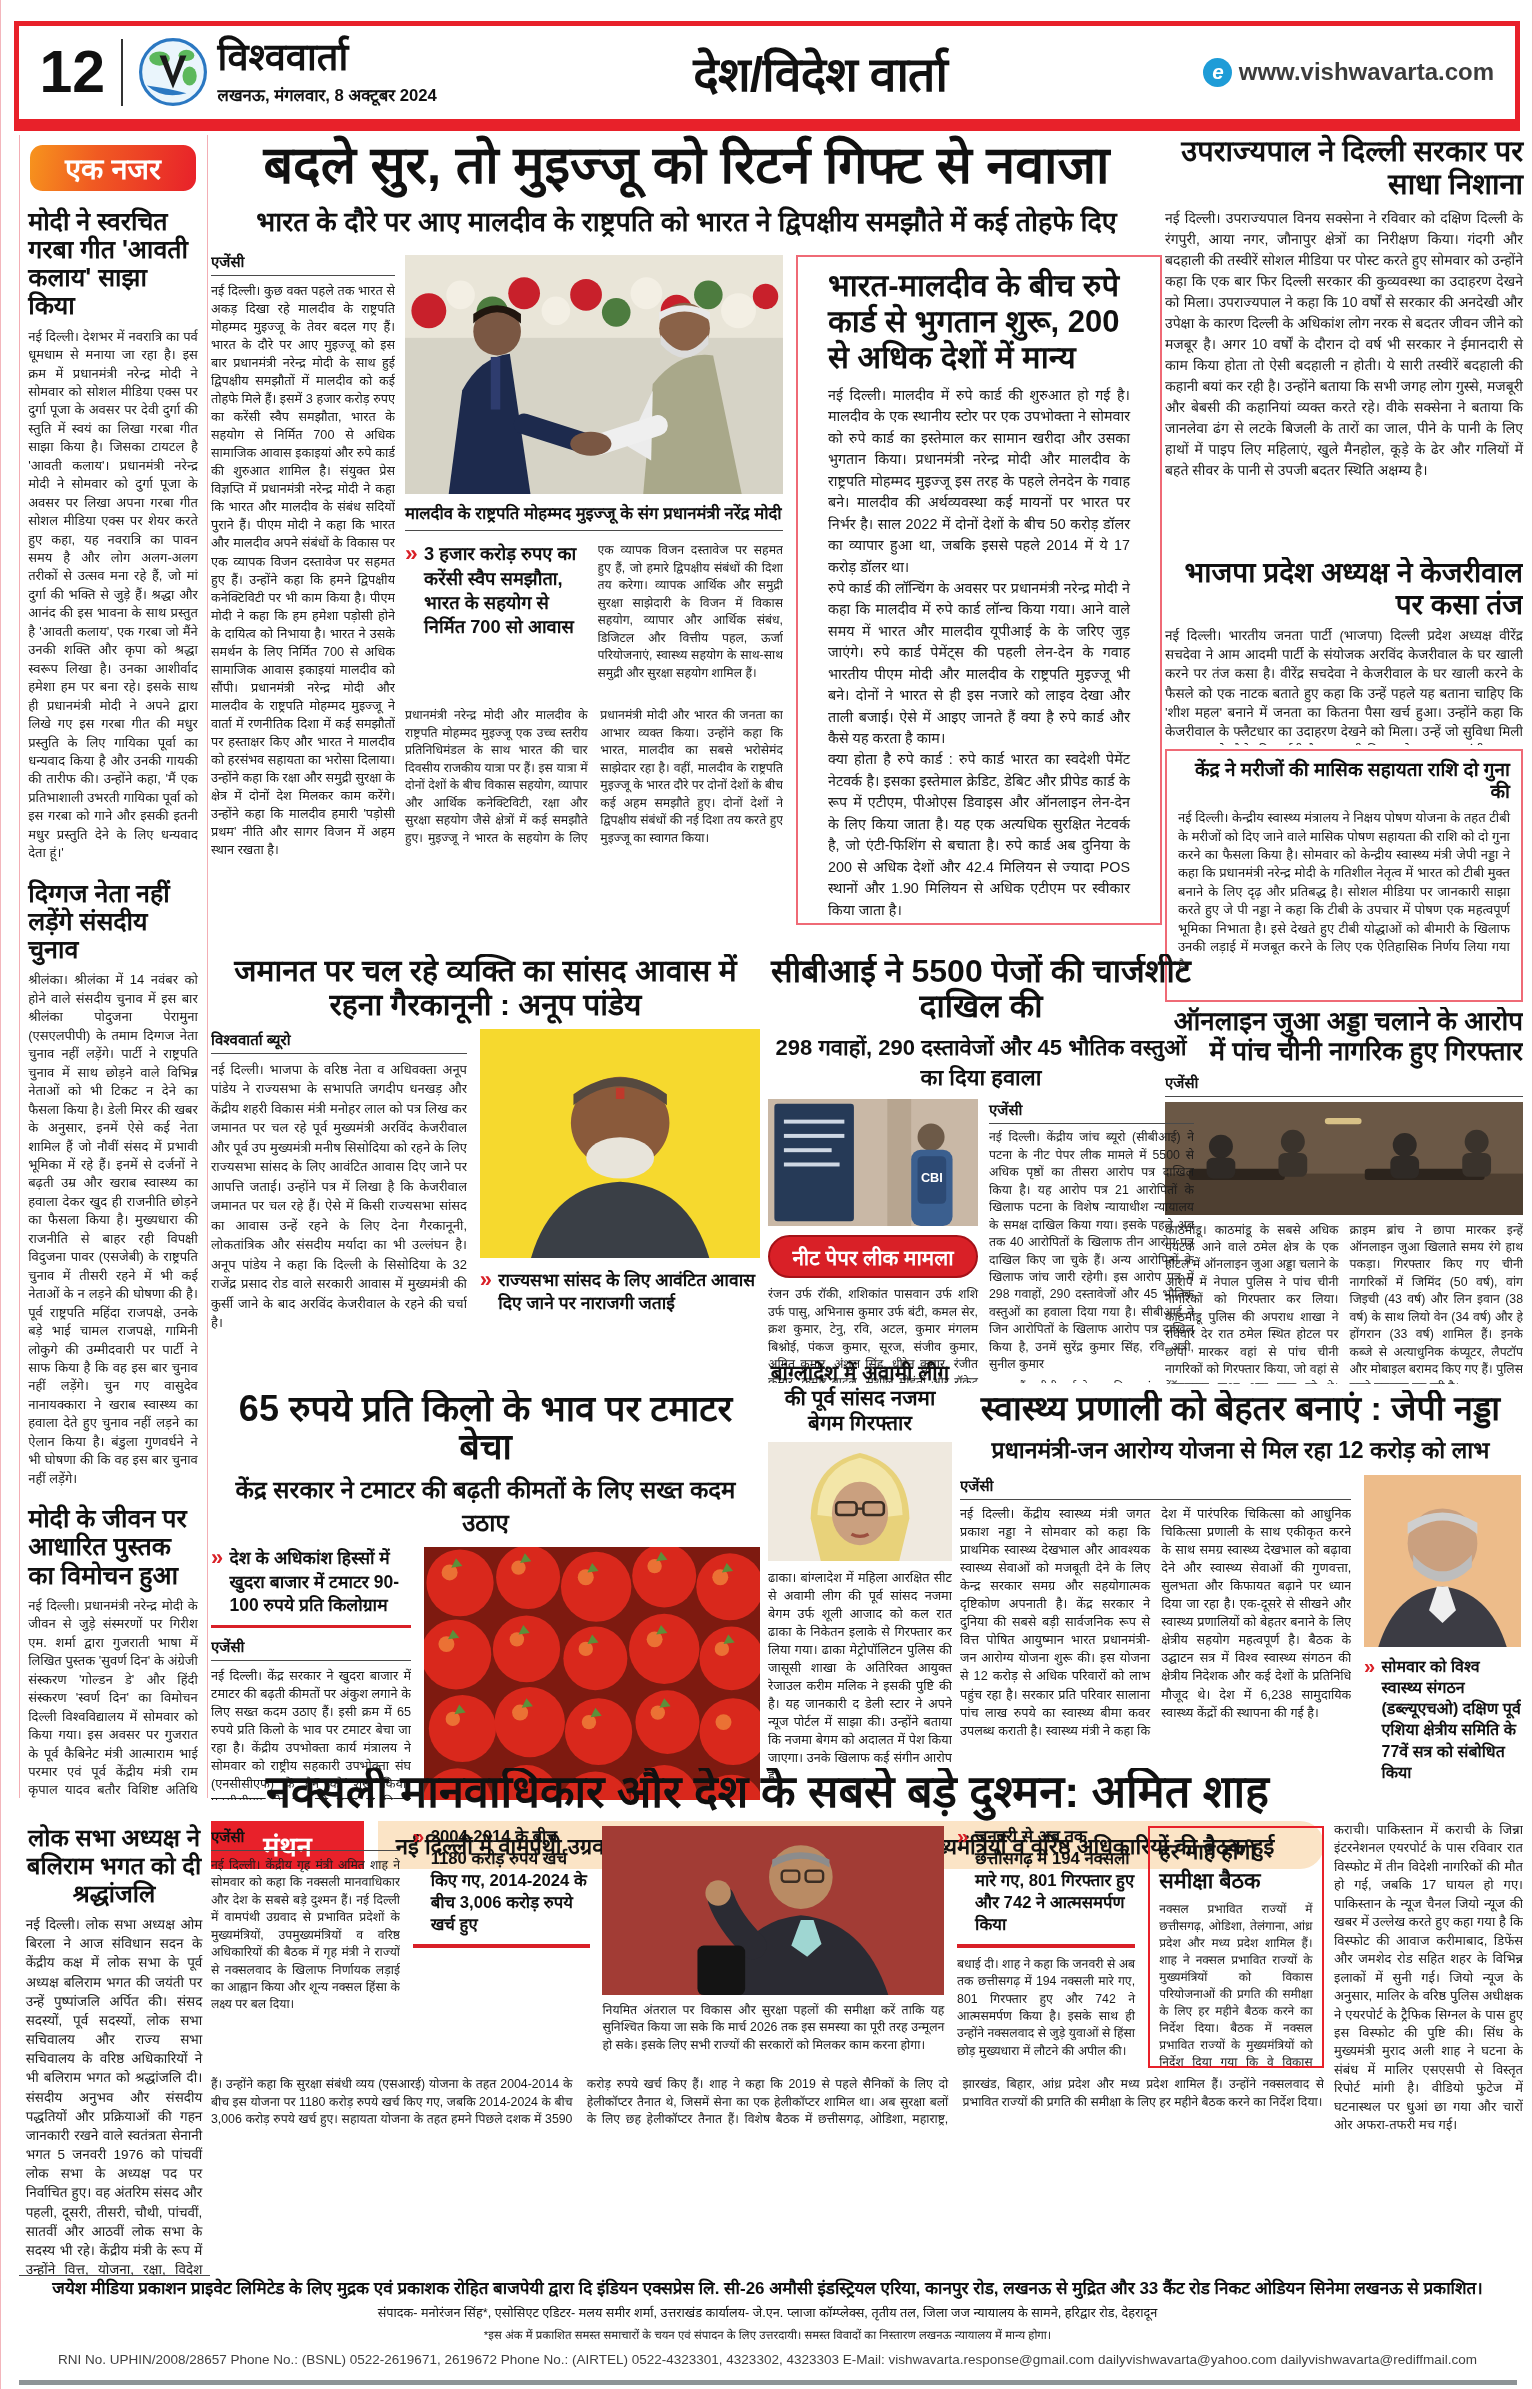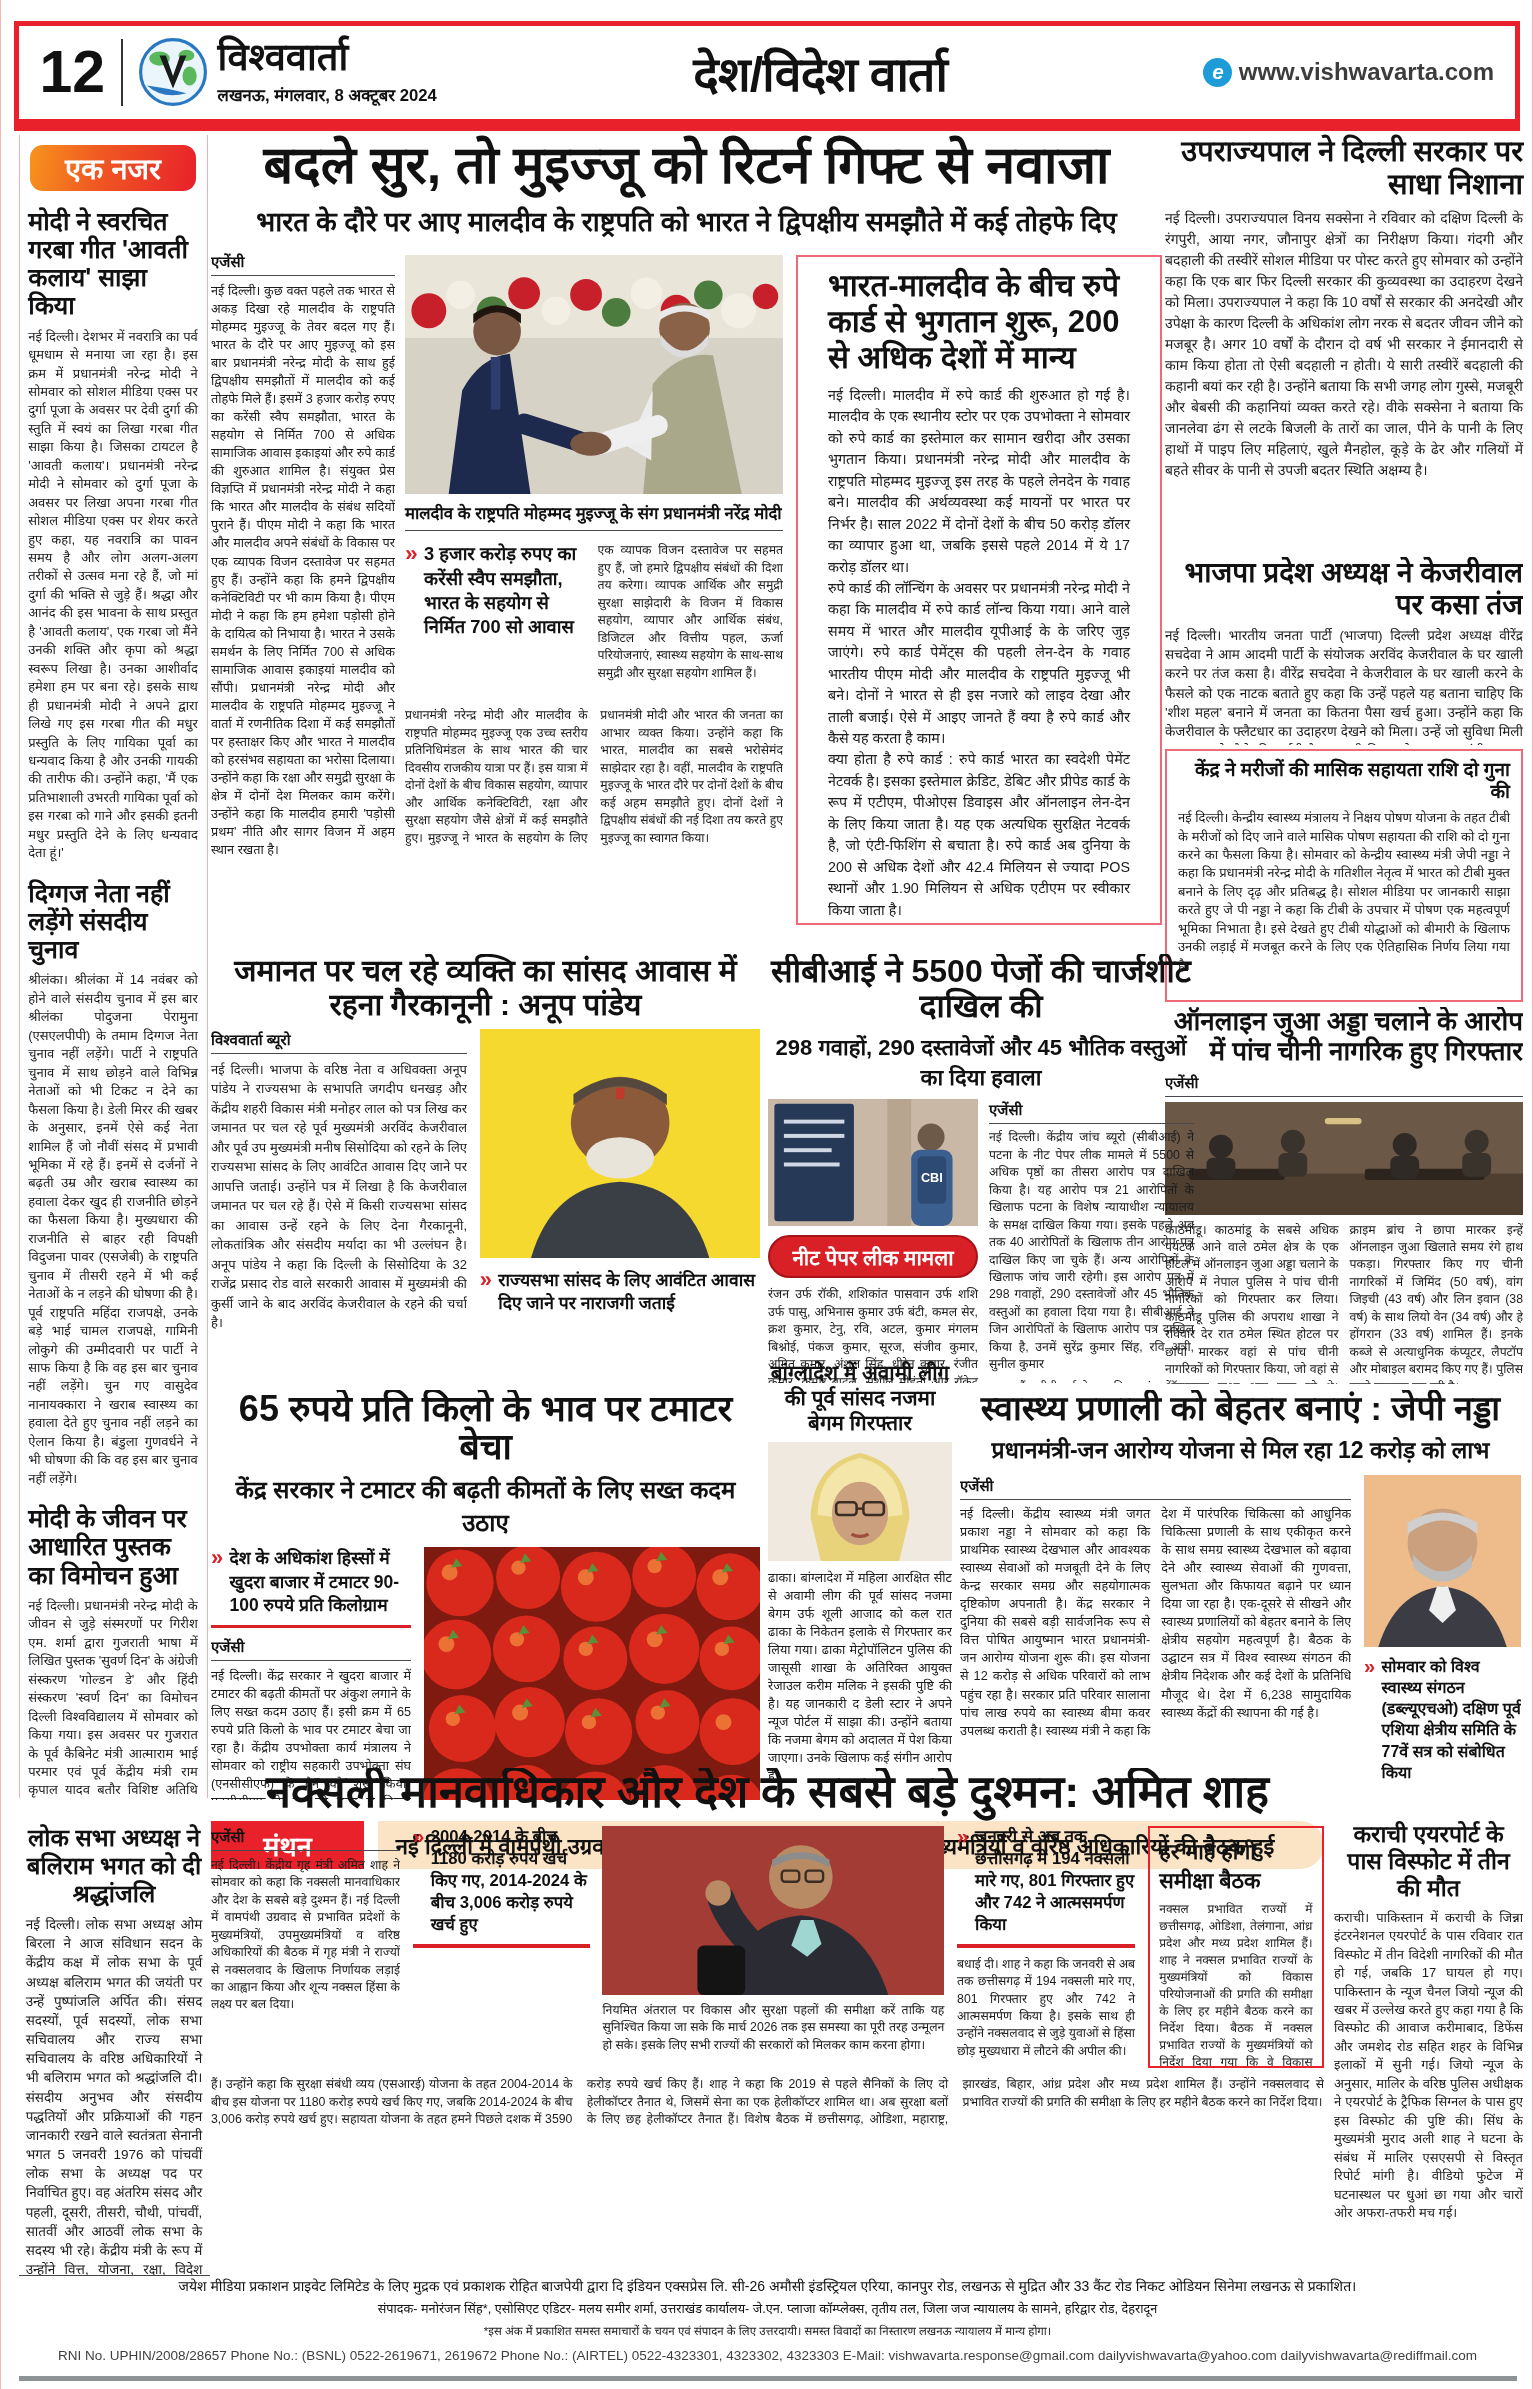--- a/index.html
+++ b/index.html
@@ -120,21 +120,21 @@
   .s4 .bd{font-size:12.3px;margin-top:6.4px}
   .rvw{flex:1;border:2.4px solid #e8212a;padding:8px 9.5px;overflow:hidden}
   .rvw h5{font-size:21.5px;margin-bottom:6.4px}
   .rvw .bd{font-size:12px}
   .shah-bottom{margin-top:8px;column-count:3;column-gap:14.3px;font-size:12.3px;height:127px;overflow:hidden}
   .kar{left:1333px;top:1821px;width:189px;height:453px;overflow:hidden}
   .kar h3{font-size:23px;text-align:center;line-height:1.18;margin-bottom:6.4px}
   .kar .bd{font-size:13px}
   
   .ftr{left:0;top:2276px;width:1533px;text-align:center}
-  .f1{font-size:14px;font-weight:normal}
+  .f1{font-size:17px;font-weight:bold}
   .f2{font-size:12.7px;margin-top:4px}
   .f3{font-size:11.5px;margin-top:5.6px;color:#222}
   .f4{font-size:13.5px;margin-top:10.3px;color:#3f3f3f}
   .fdiv{height:5.6px;background:#8e9396;width:1498px;margin:12.7px auto 11px}
 </style>
 </head>
 <body>
 
 <div class="page">
 
@@ -497,21 +497,20 @@
       </div>
       <div class="rvw">
         <h5>हर माह होगी समीक्षा बैठक</h5>
         <div class="bd">नक्सल प्रभावित राज्यों में छत्तीसगढ़, ओडिशा, तेलंगाना, आंध्र प्रदेश और मध्य प्रदेश शामिल हैं। शाह ने नक्सल प्रभावित राज्यों के मुख्यमंत्रियों को विकास परियोजनाओं की प्रगति की समीक्षा के लिए हर महीने बैठक करने का निर्देश दिया। बैठक में नक्सल प्रभावित राज्यों के मुख्यमंत्रियों को निर्देश दिया गया कि वे विकास परियोजनाओं की प्रगति की समीक्षा के लिए हर महीने बैठक करें।</div>
       </div>
     </div>
     <div class="shah-bottom bd">हैं। उन्होंने कहा कि सुरक्षा संबंधी व्यय (एसआरई) योजना के तहत 2004-2014 के बीच इस योजना पर 1180 करोड़ रुपये खर्च किए गए, जबकि 2014-2024 के बीच 3,006 करोड़ रुपये खर्च हुए। सहायता योजना के तहत हमने पिछले दशक में 3590 करोड़ रुपये खर्च किए हैं। शाह ने कहा कि 2019 से पहले सैनिकों के लिए दो हेलीकॉप्टर तैनात थे, जिसमें सेना का एक हेलीकॉप्टर शामिल था। अब सुरक्षा बलों के लिए छह हेलीकॉप्टर तैनात हैं। विशेष बैठक में छत्तीसगढ़, ओडिशा, महाराष्ट्र, झारखंड, बिहार, आंध्र प्रदेश और मध्य प्रदेश शामिल हैं। उन्होंने नक्सलवाद से प्रभावित राज्यों की प्रगति की समीक्षा के लिए हर महीने बैठक करने का निर्देश दिया।</div>
   </div>
 
   <div class="abs kar">
-    <h3>कराची एयरपोर्ट के पास विस्फोट में तीन की मौत</h3>
     <div class="bd">कराची। पाकिस्तान में कराची के जिन्ना इंटरनेशनल एयरपोर्ट के पास रविवार रात विस्फोट में तीन विदेशी नागरिकों की मौत हो गई, जबकि 17 घायल हो गए। पाकिस्तान के न्यूज चैनल जियो न्यूज की खबर में उल्लेख करते हुए कहा गया है कि विस्फोट की आवाज करीमाबाद, डिफेंस और जमशेद रोड सहित शहर के विभिन्न इलाकों में सुनी गई। जियो न्यूज के अनुसार, मालिर के वरिष्ठ पुलिस अधीक्षक ने एयरपोर्ट के ट्रैफिक सिग्नल के पास हुए इस विस्फोट की पुष्टि की। सिंध के मुख्यमंत्री मुराद अली शाह ने घटना के संबंध में मालिर एसएसपी से विस्तृत रिपोर्ट मांगी है। वीडियो फुटेज में घटनास्थल पर धुआं छा गया और चारों ओर अफरा-तफरी मच गई।</div>
   </div>
 
   <div class="abs ftr">
     <div class="f1">जयेश मीडिया प्रकाशन प्राइवेट लिमिटेड के लिए मुद्रक एवं प्रकाशक रोहित बाजपेयी द्वारा दि इंडियन एक्सप्रेस लि. सी-26 अमौसी इंडस्ट्रियल एरिया, कानपुर रोड, लखनऊ से मुद्रित और 33 कैंट रोड निकट ओडियन सिनेमा लखनऊ से प्रकाशित।</div>
     <div class="f2">संपादक- मनोरंजन सिंह*, एसोसिएट एडिटर- मलय समीर शर्मा, उत्तराखंड कार्यालय- जे.एन. प्लाजा कॉम्प्लेक्स, तृतीय तल, जिला जज न्यायालय के सामने, हरिद्वार रोड, देहरादून</div>
     <div class="f3">*इस अंक में प्रकाशित समस्त समाचारों के चयन एवं संपादन के लिए उत्तरदायी। समस्त विवादों का निस्तारण लखनऊ न्यायालय में मान्य होगा।</div>
     <div class="f4">RNI No. UPHIN/2008/28657 Phone No.:  (BSNL) 0522-2619671, 2619672 Phone No.: (AIRTEL) 0522-4323301, 4323302, 4323303  E-Mail: vishwavarta.response@gmail.com  dailyvishwavarta@yahoo.com dailyvishwavarta@rediffmail.com</div>
     <div class="fdiv"></div>
 

